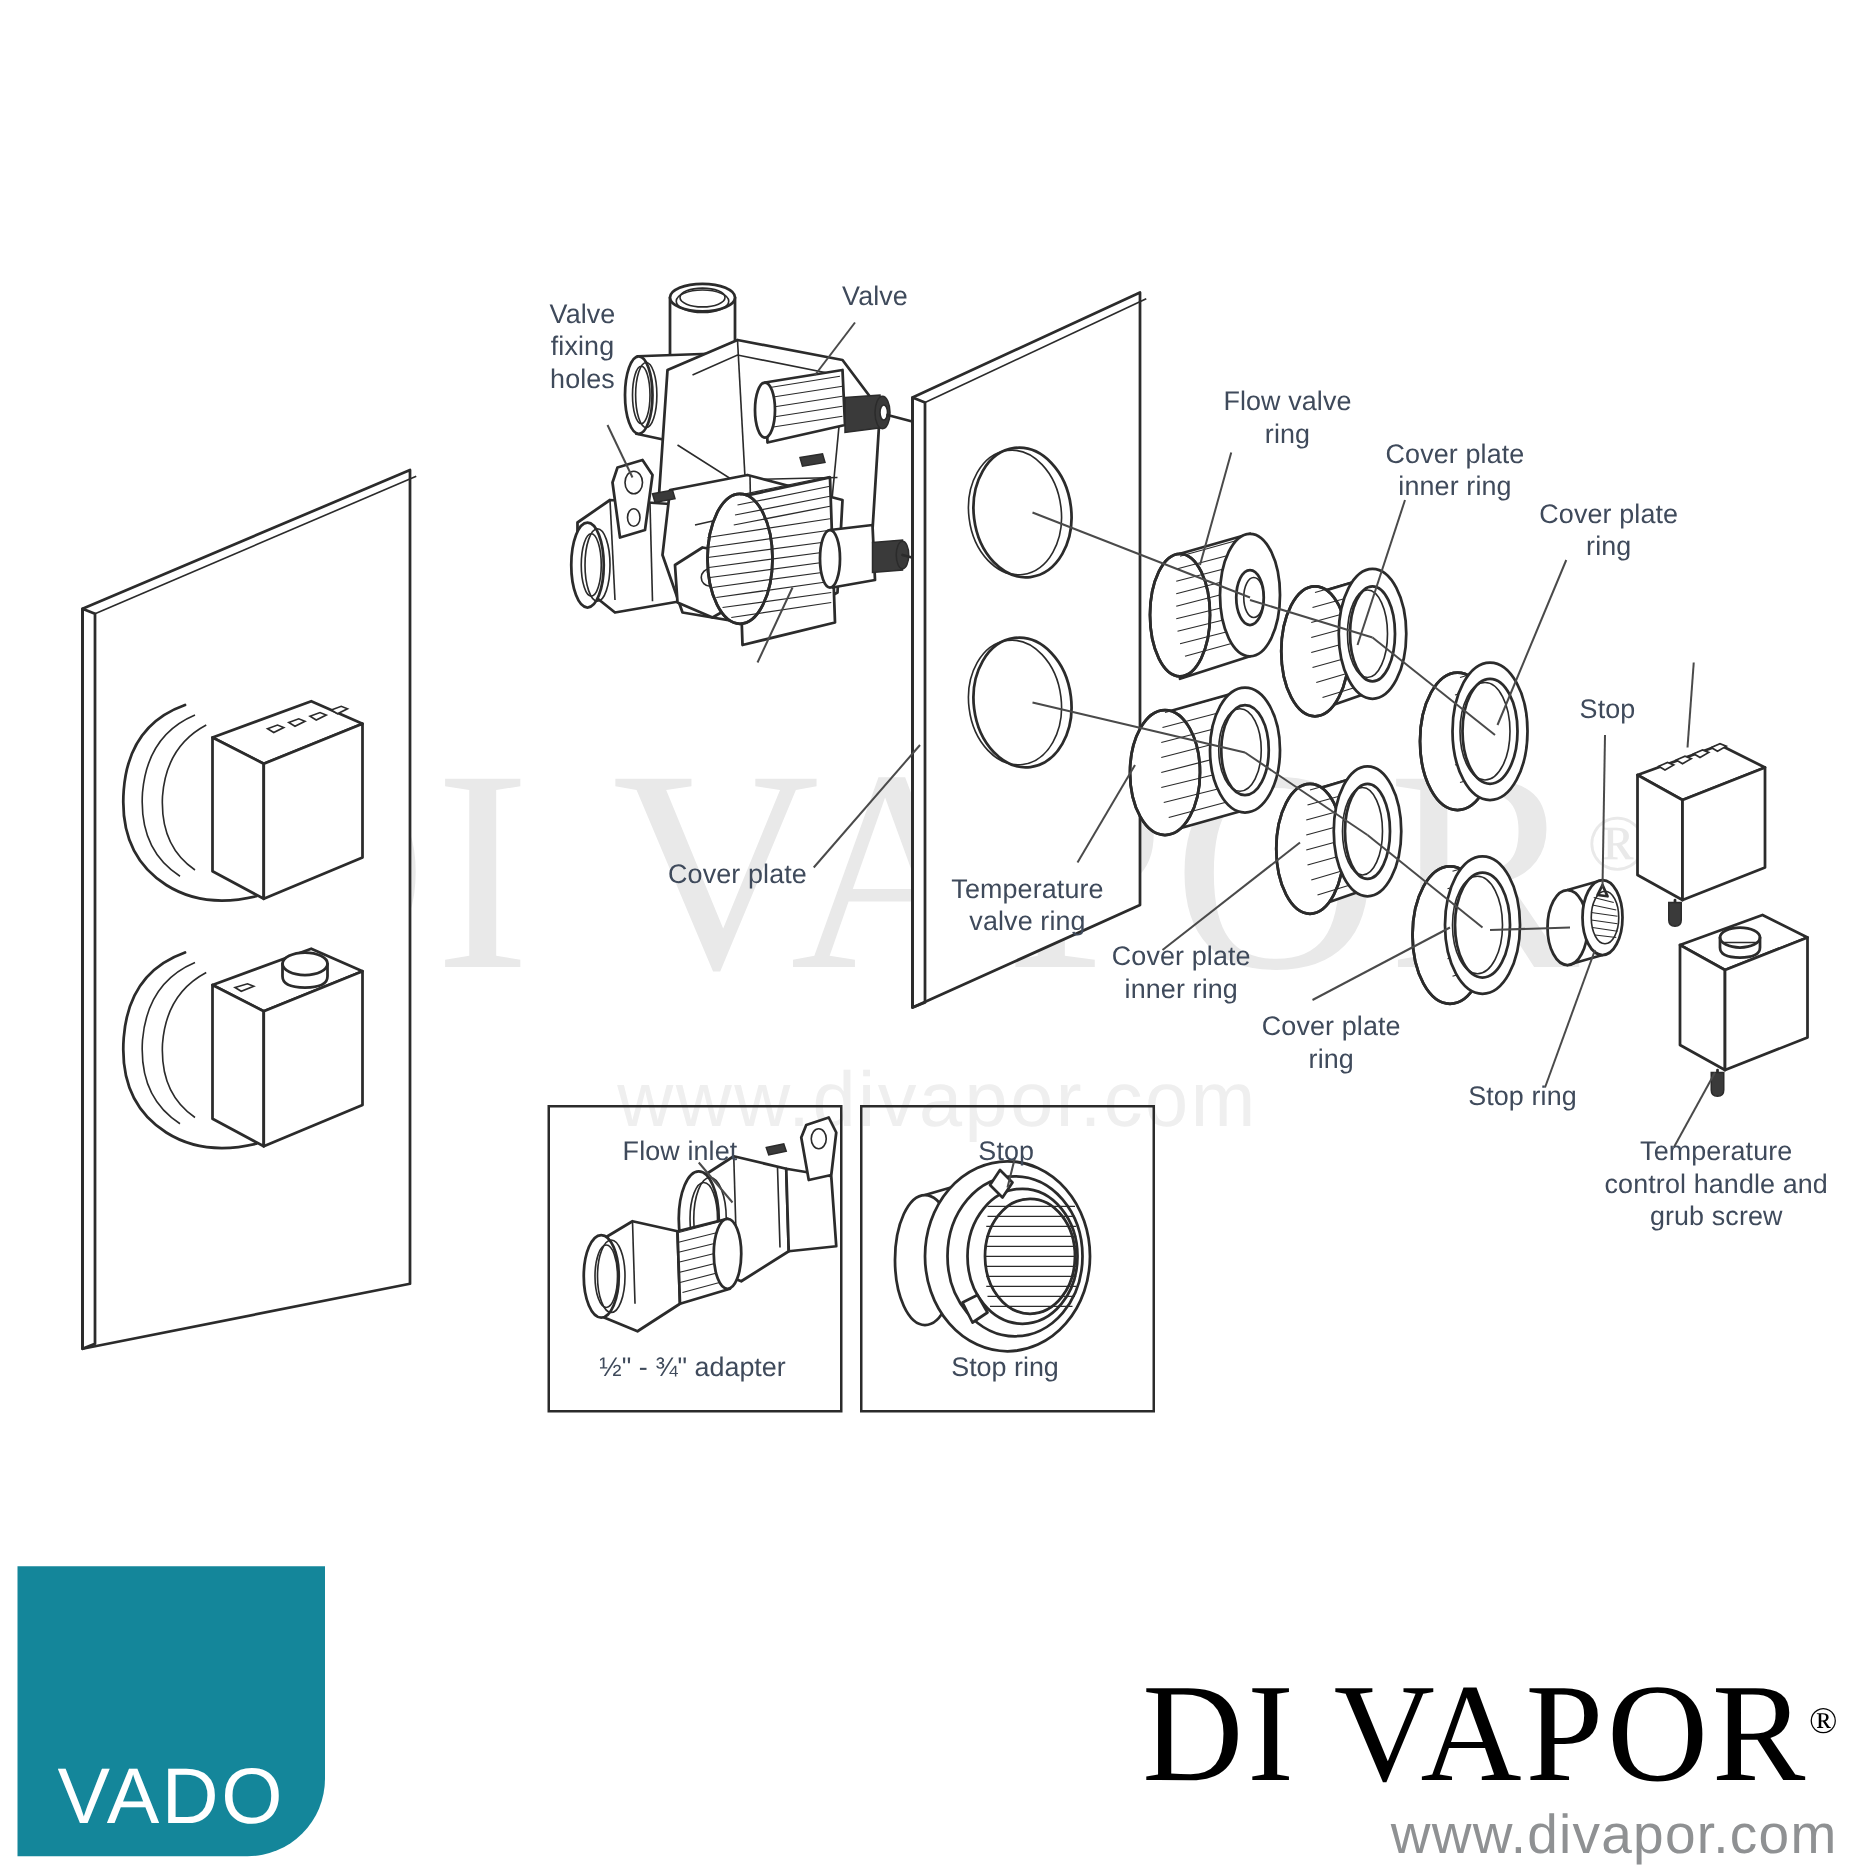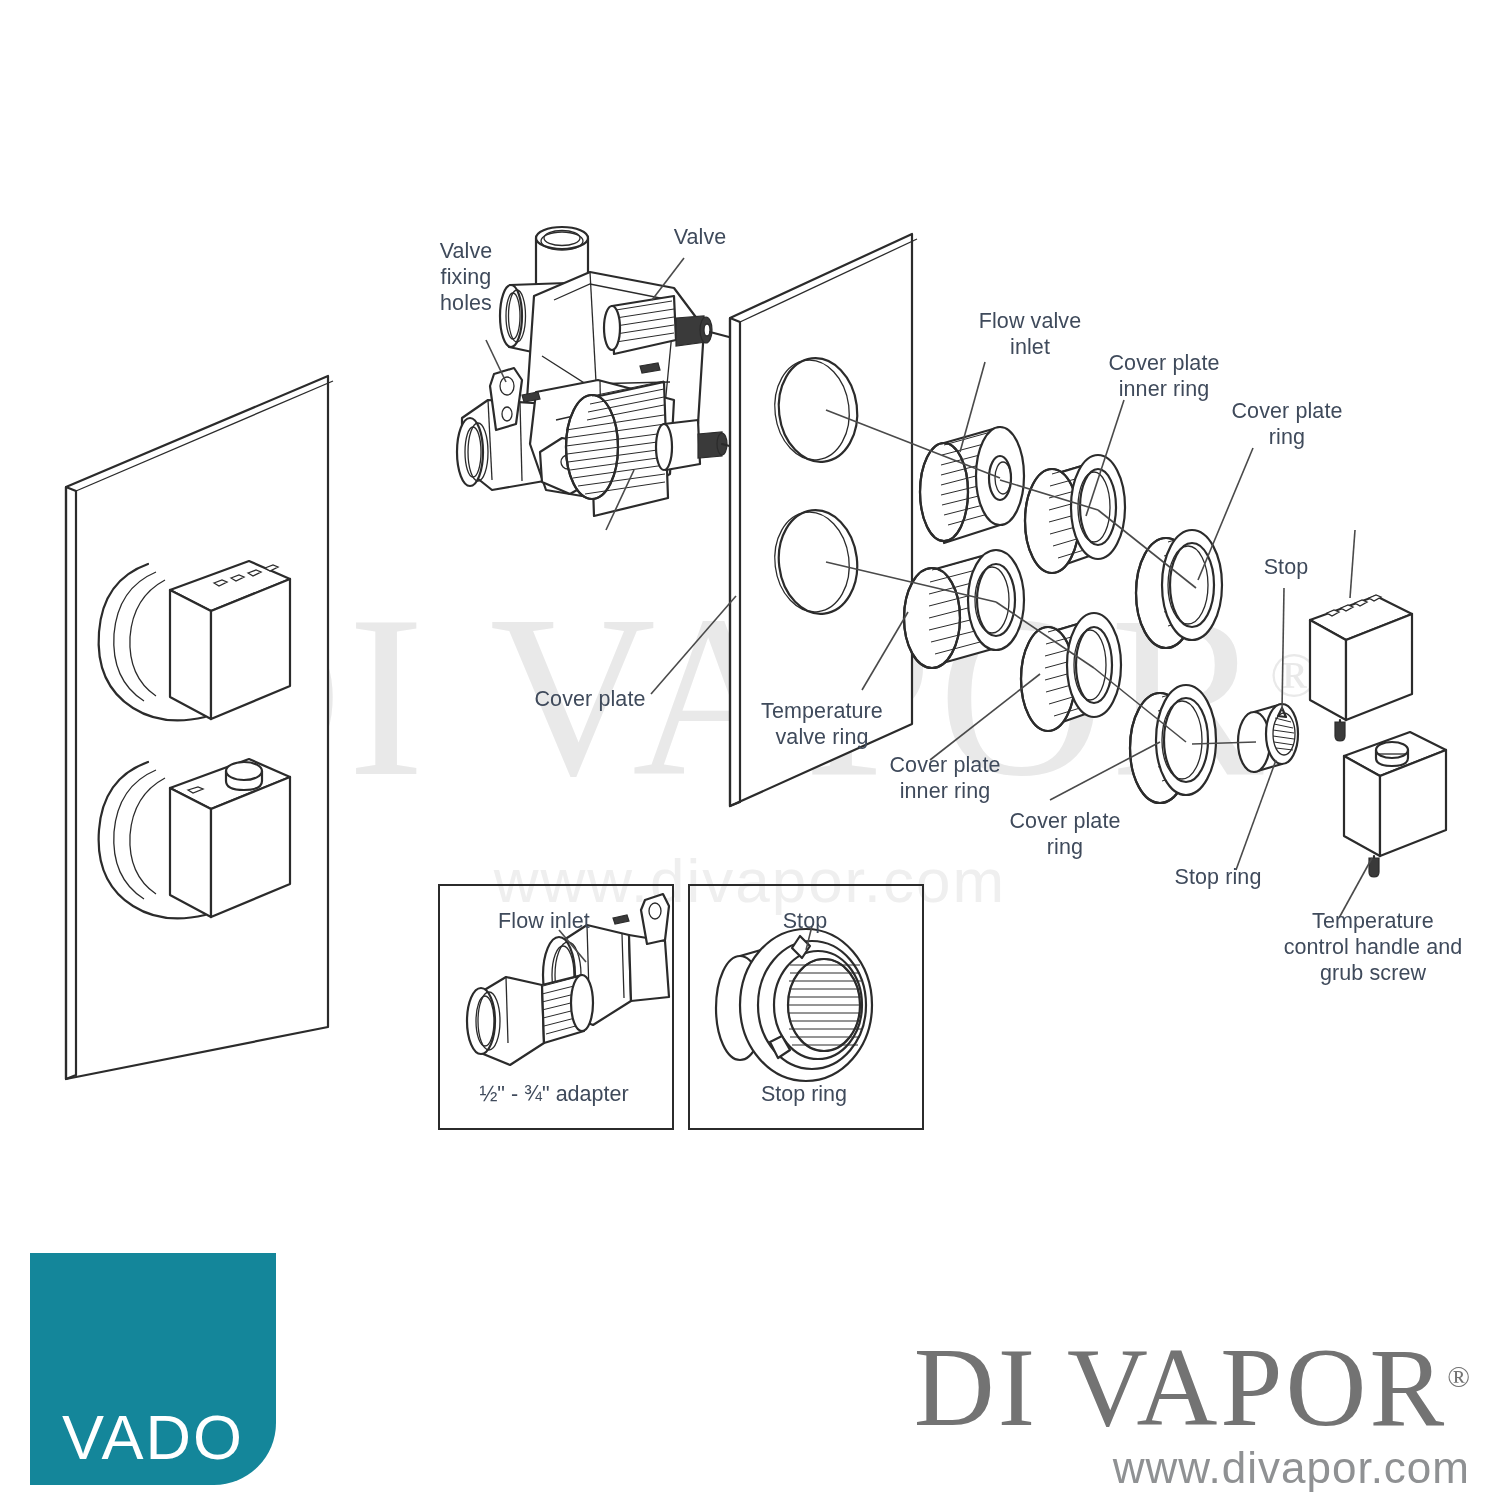--- a/index.html
+++ b/index.html
@@ -50,36 +50,36 @@
   
   .inset{
     position:absolute;border:2px solid #2b2b2b;background:transparent;z-index:3;
   }
   .inset-cap{
     position:absolute;text-align:center;color:#3f4a5b;font-size:21.5px;z-index:5;
   }
 
   
   .vado{
-    position:absolute;left:30px;top:1253px;width:246px;height:232px;
+    position:absolute;left:14px;top:1253px;width:246px;height:232px;
     background:#14869a;
     border-radius:0 0 62px 0;
     z-index:6;
   }
   .vado-word{
     position:absolute;left:0;bottom:12px;width:246px;text-align:center;
     color:#ffffff;font-size:63px;letter-spacing:2px;
     font-family:"Liberation Sans", sans-serif;
   }
   .dv-logo{
     position:absolute;right:30px;top:1325px;width:660px;text-align:right;z-index:6;
   }
   .dv-name{
     font-family:"Liberation Serif", serif;
-    font-size:112px;line-height:104px;color:#737373;letter-spacing:3px;
+    font-size:112px;line-height:104px;color:#000000;letter-spacing:3px;
     white-space:nowrap;
   }
   .dv-name sup{font-size:30px;vertical-align:super;letter-spacing:0;}
   .dv-url{
     font-family:"Liberation Sans", sans-serif;
     font-size:44px;color:#8f9193;letter-spacing:1px;margin-top:4px;
     white-space:nowrap;
   }
 </style>
 </head>
@@ -441,21 +441,21 @@
   </svg>
 
   <div class="lbl c" style="left:406px;top:238px;width:120px;">Valve
 fixing
 holes</div>
   <div class="lbl c" style="left:645px;top:224px;width:110px;">Valve</div>
   <div class="lbl c" style="left:500px;top:686px;width:180px;">Cover plate</div>
   <div class="lbl c" style="left:732px;top:698px;width:180px;">Temperature
 valve ring</div>
   <div class="lbl c" style="left:950px;top:308px;width:160px;">Flow valve
-inlet</div>
+ring</div>
   <div class="lbl c" style="left:1074px;top:350px;width:180px;">Cover plate
 inner ring</div>
   <div class="lbl c" style="left:1202px;top:398px;width:170px;">Cover plate
 ring</div>
   <div class="lbl c" style="left:855px;top:752px;width:180px;">Cover plate
 inner ring</div>
   <div class="lbl c" style="left:975px;top:808px;width:180px;">Cover plate
 ring</div>
   <div class="lbl c" style="left:1238px;top:554px;width:96px;">Stop</div>
   <div class="lbl c" style="left:1138px;top:864px;width:160px;">Stop ring</div>

